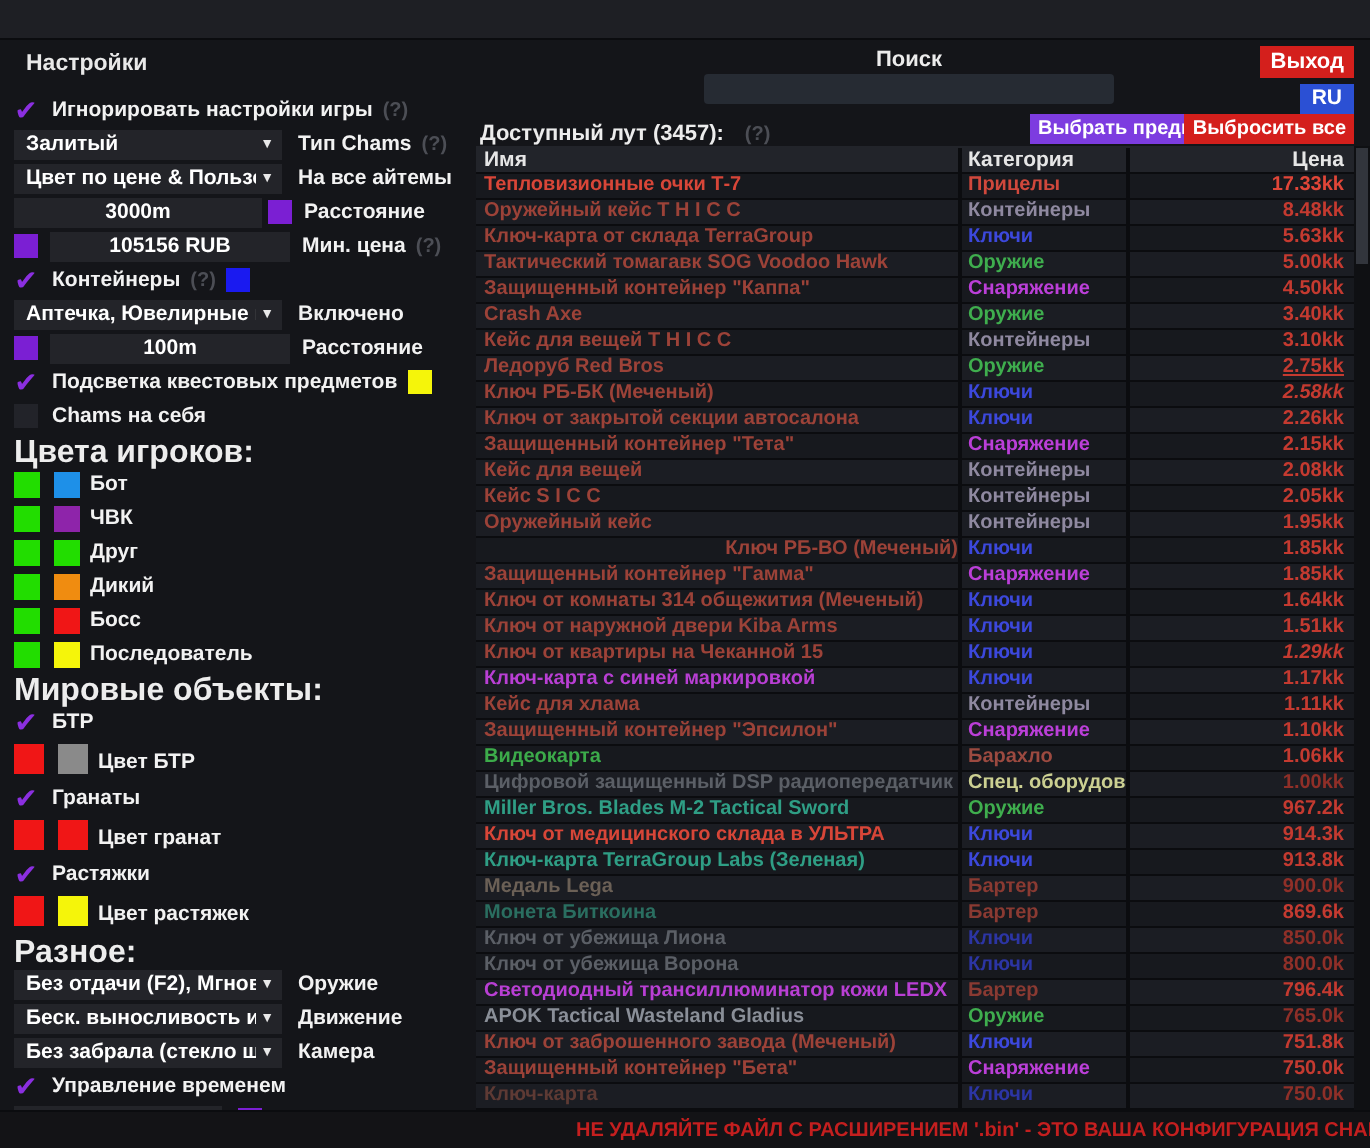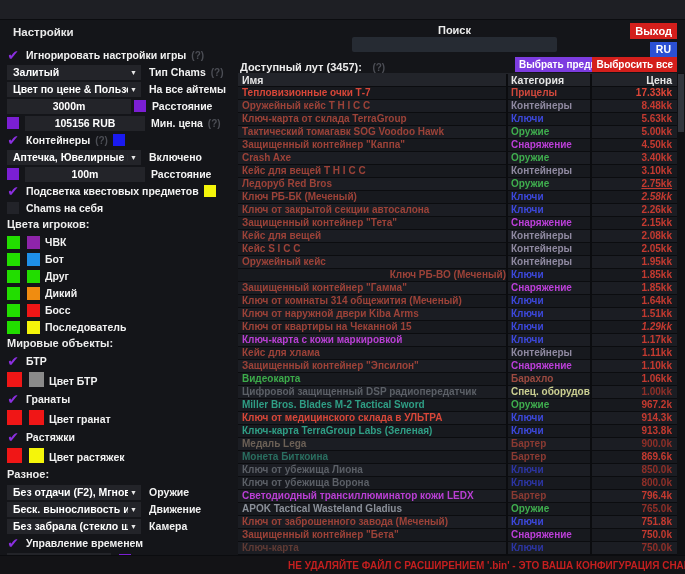--- a/index.html
+++ b/index.html
@@ -8,21 +8,21 @@
     background:#141519;
     font-family:"Liberation Sans","DejaVu Sans",sans-serif;
     -webkit-font-smoothing:antialiased;
   }
   .titlebar{position:absolute;top:0;left:0;right:0;height:19px;background:#1e1f24;border-bottom:1px solid #0b0c0f;}
 
   
   .sidebar{position:absolute;left:0;top:20px;width:234px;bottom:0;padding:4px 0 0 7px;box-sizing:border-box;}
   .sidebar-title{color:#e9e9e9;font-size:11.5px;font-weight:bold;margin:2px 0 10px 6px;}
   .s-row{display:flex;align-items:center;height:14px;margin-bottom:3px;white-space:nowrap;}
-  .s-section{color:#ededed;font-size:11px;font-weight:bold;height:13px;margin:3px 0 4px 0;}
+  .s-section{color:#ededed;font-size:16px;font-weight:bold;height:13px;margin:3px 0 4px 0;}
   .checkbox{width:12px;height:12px;margin-right:7px;flex:0 0 auto;display:flex;align-items:center;justify-content:center;}
   .checkbox.empty{background:#222329;}
   .checkmark{color:#8b2fe0;font-size:14px;font-weight:bold;line-height:10px;}
   .s-label{color:#f2f2f2;font-size:10.5px;font-weight:bold;}
   .hint{color:#4c4e55;font-size:10px;font-weight:bold;margin-left:5px;}
   .select{width:134px;height:15px;background:#232429;display:flex;align-items:center;justify-content:space-between;
           padding:0 4px 0 6px;box-sizing:border-box;margin-right:8px;flex:0 0 auto;overflow:hidden;}
   .select .val{color:#fff;font-size:10.5px;font-weight:bold;overflow:hidden;white-space:nowrap;max-width:115px;}
   .caret{color:#e8e8e8;font-size:7px;flex:0 0 auto;margin-left:2px;}
   .field{height:15px;background:#232429;color:#fff;font-size:10.5px;font-weight:bold;text-align:center;
@@ -42,21 +42,21 @@
   .ru-btn{position:absolute;right:8px;top:22px;height:15px;line-height:15px;background:#2b50d4;color:#fff;font-size:10.5px;font-weight:bold;padding:0 6px;cursor:pointer;}
   .loot-bar{position:absolute;left:3px;top:37px;right:8px;height:15px;}
   .loot-title{color:#ececec;font-size:11px;font-weight:bold;}
   .loot-hint{color:#4c4e55;font-size:10px;font-weight:bold;margin-left:6px;}
   .kappa-btn{position:absolute;left:275px;top:0;height:15px;line-height:15px;background:#7d3ce0;color:#fff;font-size:10px;font-weight:bold;padding:0 4px;cursor:pointer;}
   .discard-btn{position:absolute;right:0;top:0;height:15px;line-height:15px;background:#d41f1c;color:#fff;font-size:10px;font-weight:bold;padding:0 4px;cursor:pointer;}
 
   .table{position:absolute;left:1px;top:53px;width:439px;height:482px;overflow:hidden;}
   .thead{display:flex;height:13px;align-items:center;background:#22242a;border-bottom:1px solid #0b0c0f;}
   .thead>div{color:#e6e6e6;font-size:10.5px;font-weight:bold;}
-  .col-name{width:268px;padding-left:4px;box-sizing:border-box;overflow:hidden;white-space:nowrap;}
+  .col-name{width:241px;padding-left:4px;box-sizing:border-box;overflow:hidden;white-space:nowrap;}
   .col-cat{width:84px;border-left:2px solid #0b0c0f;padding-left:3px;box-sizing:border-box;overflow:hidden;white-space:nowrap;}
   .col-price{flex:1;text-align:right;padding-right:5px;border-left:2px solid #0b0c0f;box-sizing:border-box;white-space:nowrap;}
   .trow{display:flex;align-items:center;height:12px;border-bottom:1px solid #0b0c0f;font-size:10px;font-weight:bold;}
   .trow:nth-child(odd){background:#17191e;}
   .trow:nth-child(even){background:#1b1d23;}
   .trow>div{height:12px;line-height:12px;}
 
   .scrollbar{position:absolute;right:0;top:53px;width:8px;height:482px;background:#0f1013;}
   .scroll-thumb{position:absolute;left:1px;top:1px;width:6px;height:58px;background:#32353c;}
 
@@ -131,27 +131,27 @@
         <span class="s-label">Подсветка квестовых предметов</span>
         <span class="swatch" style="background: rgb(245, 245, 10); margin-left: 5px;"></span>
       </div>
       <div class="s-row">
         <span class="checkbox empty"></span>
         <span class="s-label">Chams на себя</span>
       </div>
       <div class="s-section">Цвета игроков:</div>
       <div class="s-row pair">
         <span class="swatch sw1" style="background: rgb(34, 221, 0);"></span>
+        <span class="swatch sw2" style="background: rgb(30, 144, 232);"></span>
+        <span class="s-label">Бот</span>
+      </div>
+      <div class="s-row pair">
+        <span class="swatch sw1" style="background: rgb(34, 221, 0);"></span>
         <span class="swatch sw2" style="background: rgb(142, 36, 170);"></span>
         <span class="s-label">ЧВК</span>
-      </div>
-      <div class="s-row pair">
-        <span class="swatch sw1" style="background: rgb(34, 221, 0);"></span>
-        <span class="swatch sw2" style="background: rgb(30, 144, 232);"></span>
-        <span class="s-label">Бот</span>
       </div>
       <div class="s-row pair">
         <span class="swatch sw1" style="background: rgb(34, 221, 0);"></span>
         <span class="swatch sw2" style="background: rgb(34, 221, 0);"></span>
         <span class="s-label">Друг</span>
       </div>
       <div class="s-row pair">
         <span class="swatch sw1" style="background: rgb(34, 221, 0);"></span>
         <span class="swatch sw2" style="background: rgb(240, 140, 16);"></span>
         <span class="s-label">Дикий</span>
@@ -345,21 +345,21 @@
           <div class="col-name" style="color: rgb(156, 66, 56);">Ключ от наружной двери Kiba Arms</div>
           <div class="col-cat" style="color: rgb(60, 72, 220);">Ключи</div>
           <div class="col-price" style="color: rgb(196, 58, 48);">1.51kk</div>
         </div>
         <div class="trow">
           <div class="col-name" style="color: rgb(156, 66, 56);">Ключ от квартиры на Чеканной 15</div>
           <div class="col-cat" style="color: rgb(60, 72, 220);">Ключи</div>
           <div class="col-price" style="color: rgb(196, 58, 48); font-style: italic;">1.29kk</div>
         </div>
         <div class="trow">
-          <div class="col-name" style="color: rgb(185, 63, 212);">Ключ-карта с кожи маркировкой</div>
+          <div class="col-name" style="color: rgb(185, 63, 212);">Ключ-карта с синей маркировкой</div>
           <div class="col-cat" style="color: rgb(60, 72, 220);">Ключи</div>
           <div class="col-price" style="color: rgb(196, 58, 48);">1.17kk</div>
         </div>
         <div class="trow">
           <div class="col-name" style="color: rgb(156, 66, 56);">Кейс для хлама</div>
           <div class="col-cat" style="color: rgb(143, 137, 160);">Контейнеры</div>
           <div class="col-price" style="color: rgb(196, 58, 48);">1.11kk</div>
         </div>
         <div class="trow">
           <div class="col-name" style="color: rgb(156, 66, 56);">Защищенный контейнер "Эпсилон"</div>

